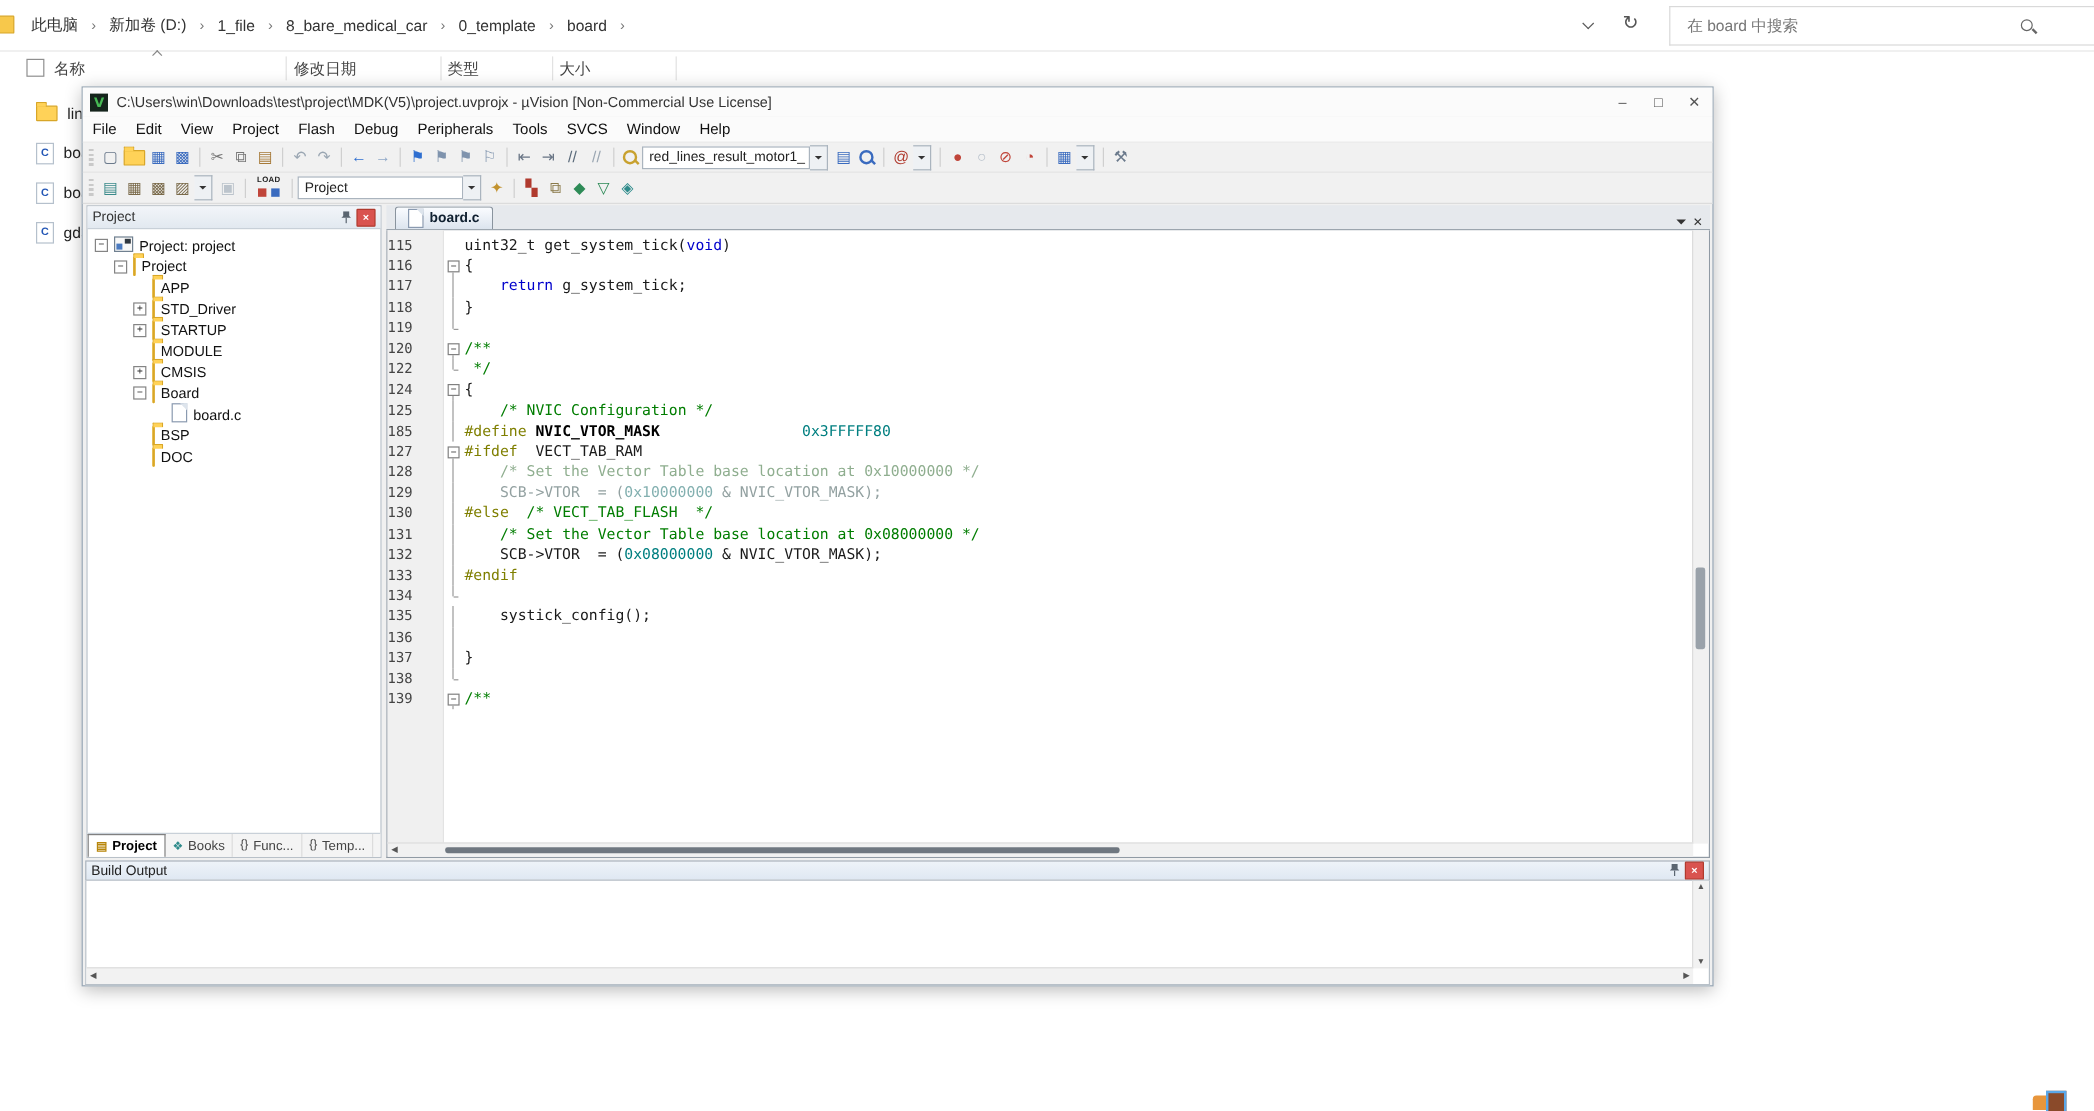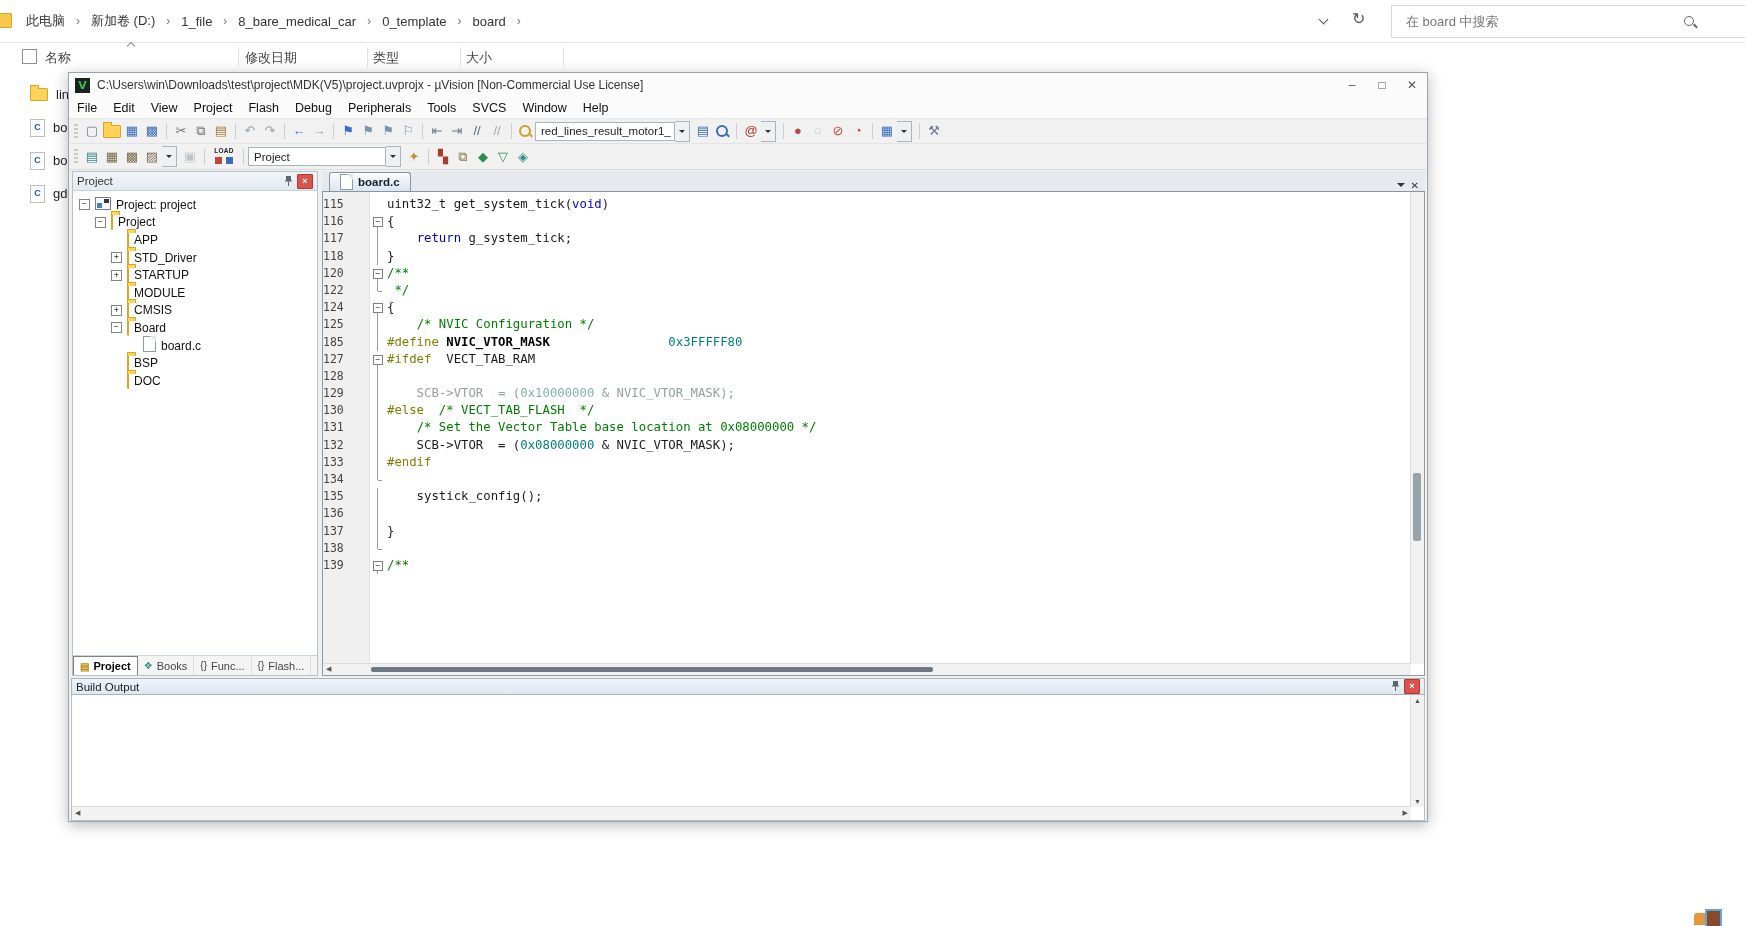--- a/index.html
+++ b/index.html
@@ -106,21 +106,21 @@
   .ct{white-space:pre;font:12.3px/17.2px "DejaVu Sans Mono",monospace}
   .sc{color:#1a1a1a}.sk{color:#0000cc}.sg{color:#007d00}.sp{color:#7f7f00}
   .sn{color:#007f80}.sd{color:#000;font-weight:bold}
   .sx{color:#93a1a1}.sxg{color:#8fae8f}.sxn{color:#83b0b0}
   #vsb{position:absolute;right:0;top:0;bottom:11px;width:13px;background:#f1f1f1;border-left:1px solid #dcdcdc}
   #vthumb{position:absolute;left:2px;top:281px;width:8px;height:68px;background:#9aa2aa;border-radius:2px}
   #hsb{position:absolute;left:0;right:13px;bottom:0;height:11px;background:#f1f1f1;border-top:1px solid #dcdcdc}
   #hsb .arr{position:absolute;left:3px;top:1px;font-size:7px;color:#555}
   #hthumb{position:absolute;left:48px;top:3px;width:562px;height:5px;background:#6f7780;border-radius:2px}
   
-  #bo{height:143px;display:flex;flex-direction:column;flex:none;margin:2px 2px 0 2px}
+  #bo{height:104px;display:flex;flex-direction:column;flex:none;margin:2px 2px 0 2px}
   #bohead{height:17px;background:linear-gradient(#eef3f9,#dfe8f2);border:1px solid #aab4be;display:flex;align-items:center;padding:0 4px;flex:none;box-sizing:border-box}
   #bohead .ptitle{flex:1;font-size:11.5px;color:#222}
   #bocontent{flex:1;background:#fff;border:1px solid #b8c0c8;border-top:none;position:relative}
   #bovsb{position:absolute;right:0;top:0;width:13px;bottom:13px;background:#f2f2f2;border-left:1px solid #ddd;text-align:center}
   #bovsb .a1{position:absolute;top:2px;left:3px;font-size:7px;color:#555}
   #bovsb .a2{position:absolute;bottom:2px;left:3px;font-size:7px;color:#555}
   #bohsb{position:absolute;left:0;right:13px;bottom:0;height:13px;background:#f2f2f2;border-top:1px solid #ddd}
   #bohsb .a1{position:absolute;left:3px;top:2px;font-size:7px;color:#555}
   #bohsb .a2{position:absolute;right:3px;top:2px;font-size:7px;color:#555}
   
@@ -378,21 +378,21 @@
           <div class="ptab">
             <span class="pticn" style="color: rgb(46, 139, 139);">❖</span>
             <span>Books</span>
           </div>
           <div class="ptab">
             <span class="pticn" style="color: rgb(68, 68, 68);">{}</span>
             <span>Func...</span>
           </div>
           <div class="ptab">
             <span class="pticn" style="color: rgb(68, 68, 68);">{}</span>
-            <span>Flash...</span>
+            <span>Temp...</span>
           </div>
         </div>
     </div>
     <div id="splitter"></div>
 
     <div id="ed">
       <div id="tabbar">
         <div id="edtab">
           <span class="picon"></span>
           <span>board.c</span>
@@ -419,20 +419,25 @@
               <span class="ln">117</span>
               <span class="fold fv"></span>
               <span class="ct"><span class="sc">    </span><span class="sk">return</span><span class="sc"> g_system_tick;</span></span>
             </div>
             <div class="cline">
               <span class="ln">118</span>
               <span class="fold fv"></span>
               <span class="ct"><span class="sc">}</span></span>
             </div>
             <div class="cline">
+              <span class="ln">119</span>
+              <span class="fold fe"></span>
+              <span class="ct"></span>
+            </div>
+            <div class="cline">
               <span class="ln">120</span>
               <span class="fold fb"></span>
               <span class="ct"><span class="sg">/**</span></span>
             </div>
             <div class="cline">
               <span class="ln">122</span>
               <span class="fold fe"></span>
               <span class="ct"><span class="sg"> */</span></span>
             </div>
             <div class="cline">
@@ -451,20 +456,21 @@
               <span class="ct"><span class="sp">#define</span><span class="sc"> </span><span class="sd">NVIC_VTOR_MASK</span><span class="sc">                </span><span class="sn">0x3FFFFF80</span></span>
             </div>
             <div class="cline">
               <span class="ln">127</span>
               <span class="fold fb"></span>
               <span class="ct"><span class="sp">#ifdef</span><span class="sc">  VECT_TAB_RAM</span></span>
             </div>
             <div class="cline">
               <span class="ln">128</span>
               <span class="fold fv"></span>
+              <span class="ct"><span class="sc">    </span><span class="sxg">/* Set the Vector Table base location at 0x10000000 */</span></span>
             </div>
             <div class="cline">
               <span class="ln">129</span>
               <span class="fold fv"></span>
               <span class="ct"><span class="sx">    SCB-&gt;VTOR  = (</span><span class="sxn">0x10000000</span><span class="sx"> &amp; NVIC_VTOR_MASK);</span></span>
             </div>
             <div class="cline">
               <span class="ln">130</span>
               <span class="fold fv"></span>
               <span class="ct"><span class="sp">#else</span><span class="sc">  </span><span class="sg">/* VECT_TAB_FLASH  */</span></span>

